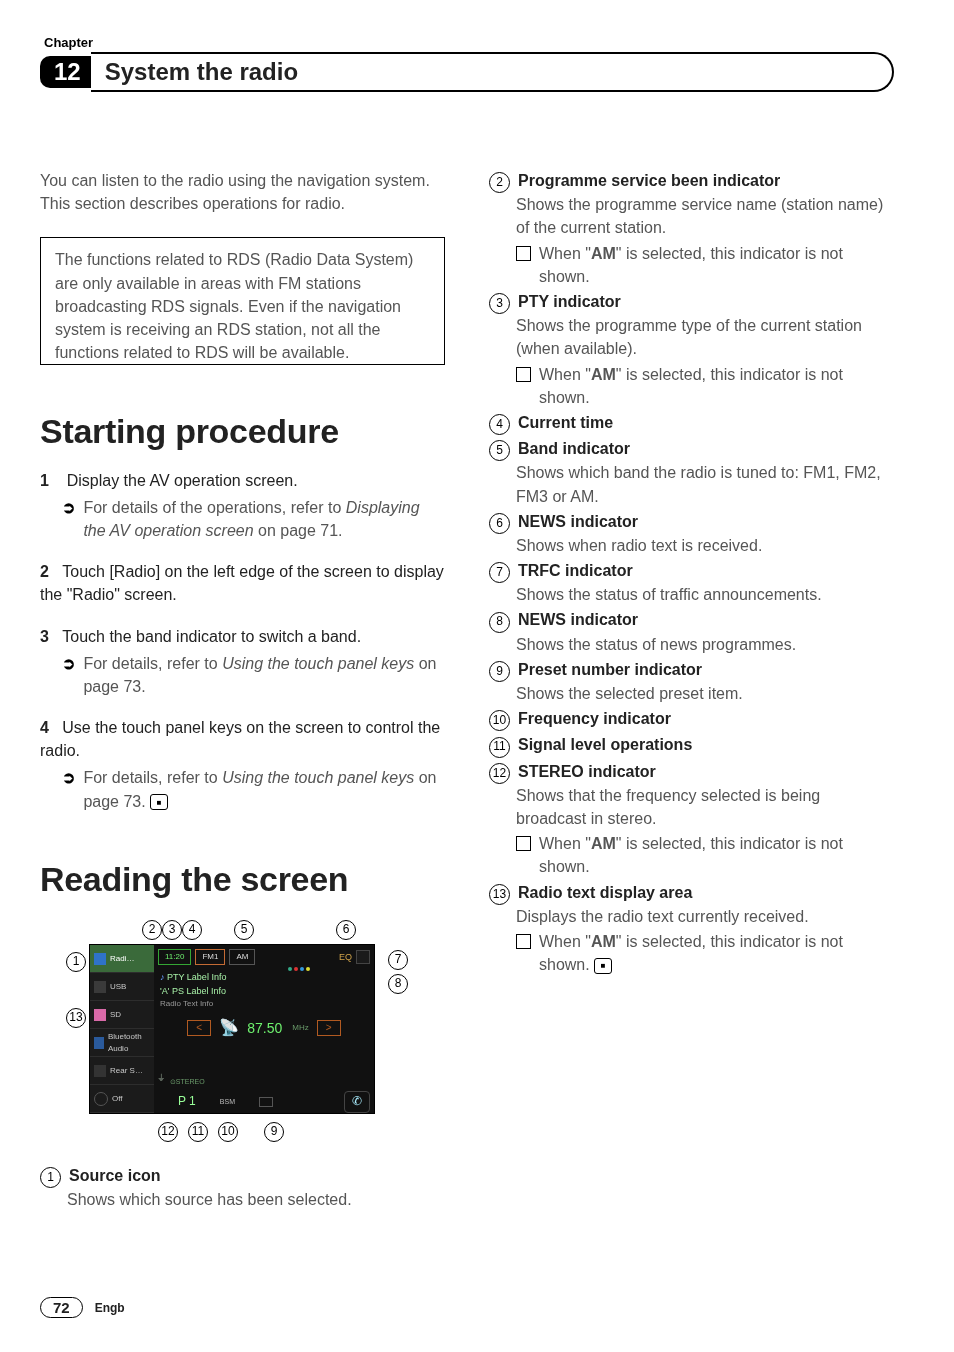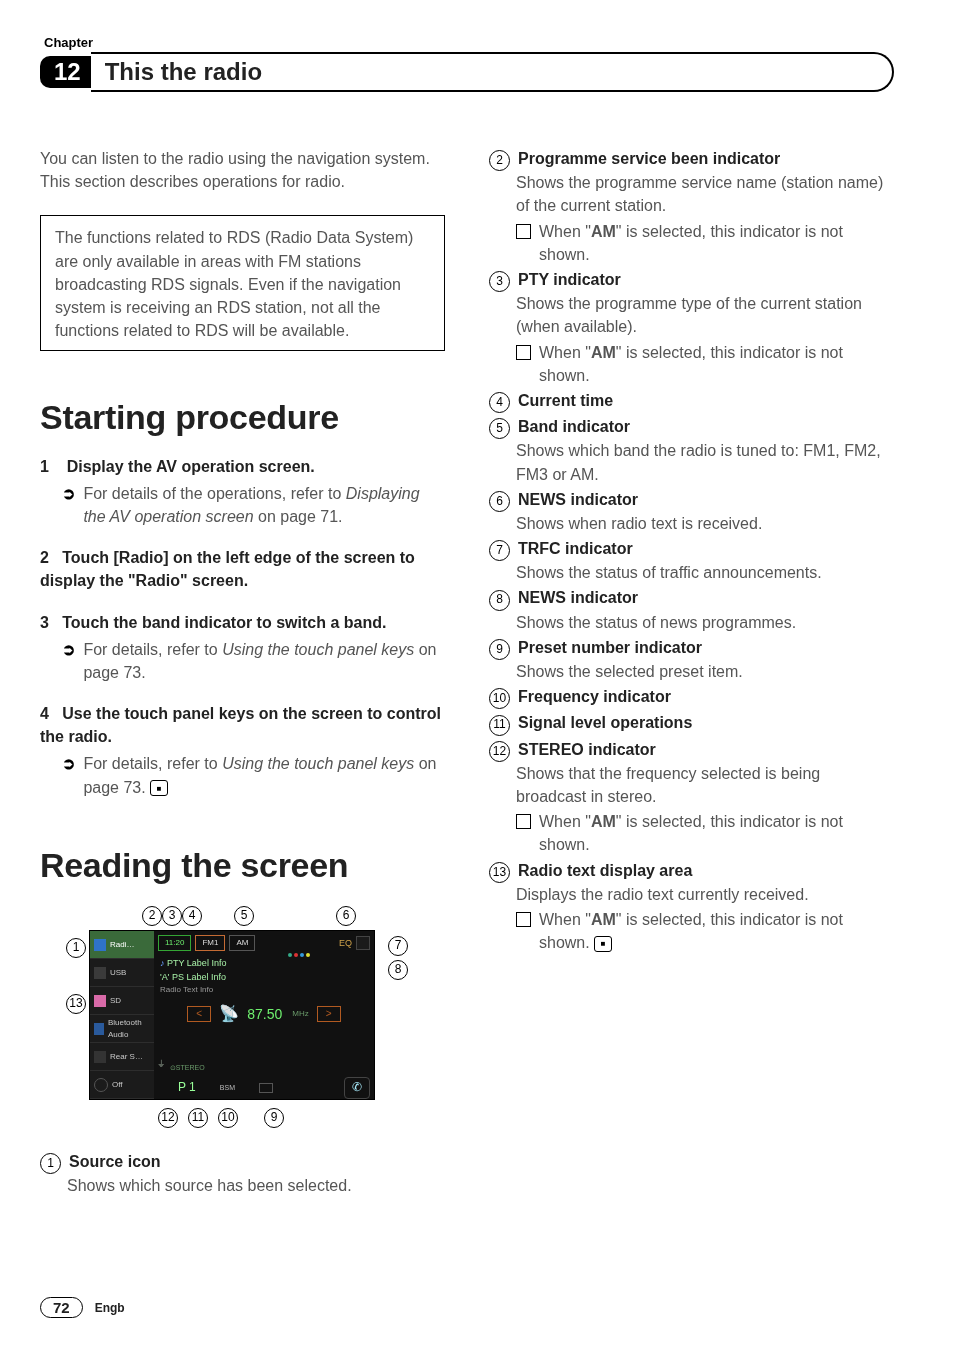--- a/index.html
+++ b/index.html
@@ -46,46 +46,46 @@
     border-left: none;
     border-radius: 0 22px 22px 0;
     padding: 4px 20px 4px 14px;
     font-size: 24px;
     font-weight: 700;
   }
   
   .columns {
     display: flex;
     gap: 44px;
-    margin-top: 55px;
+    margin-top: 77px;
   }
   .col {
     flex: 1;
     font-size: 16px;
     line-height: 1.45;
     font-weight: 300;
   }
   .col p { margin: 0 0 4px 0; }
   .col strong, .bold { font-weight: 700; }
   .intro { color: #555; }
   .note-box {
     border: 1px solid #000;
-    padding: 10px 14px 8px 14px;
+    padding: 10px 14px 0 14px;
     margin-top: 22px;
     color: #555;
     line-height: 1.45;
   }
   h2.section {
     font-size: 34px;
     font-weight: 800;
     margin: 42px 0 12px 0;
     letter-spacing: -0.3px;
   }
   .step-num { font-weight: 700; }
-  .step-title { font-weight: 700; }
+  .step-title { font-weight: 400; }
   .step { margin: 0 0 2px 0; }
   .sub {
     display: flex;
     align-items: flex-start;
     gap: 8px;
     padding-left: 22px;
     color: #555;
   }
   .sub .arrow {
     flex: 0 0 auto;
@@ -255,21 +255,21 @@
   .footer .lang { font-weight: 700; font-size: 12px; }
 </style>
 </head>
 <body>
 
 <div class="page">
 
   <div class="chapter-label">Chapter</div>
   <div class="title-row">
     <div class="chapter-num">12</div>
-    <div class="title-bubble">This the radio</div>
+    <div class="title-bubble">System the radio</div>
   </div>
 
   <div class="columns">
 
     <div class="col">
       <p class="intro">You can listen to the radio using the navigation system. This section describes operations for radio.</p>
 
       <div class="note-box">The functions related to RDS (Radio Data System) are only available in areas with FM stations broadcasting RDS signals. Even if the navigation system is receiving an RDS station, not all the functions related to RDS will be available.</div>
 
       <h2 class="section">Starting procedure</h2>

